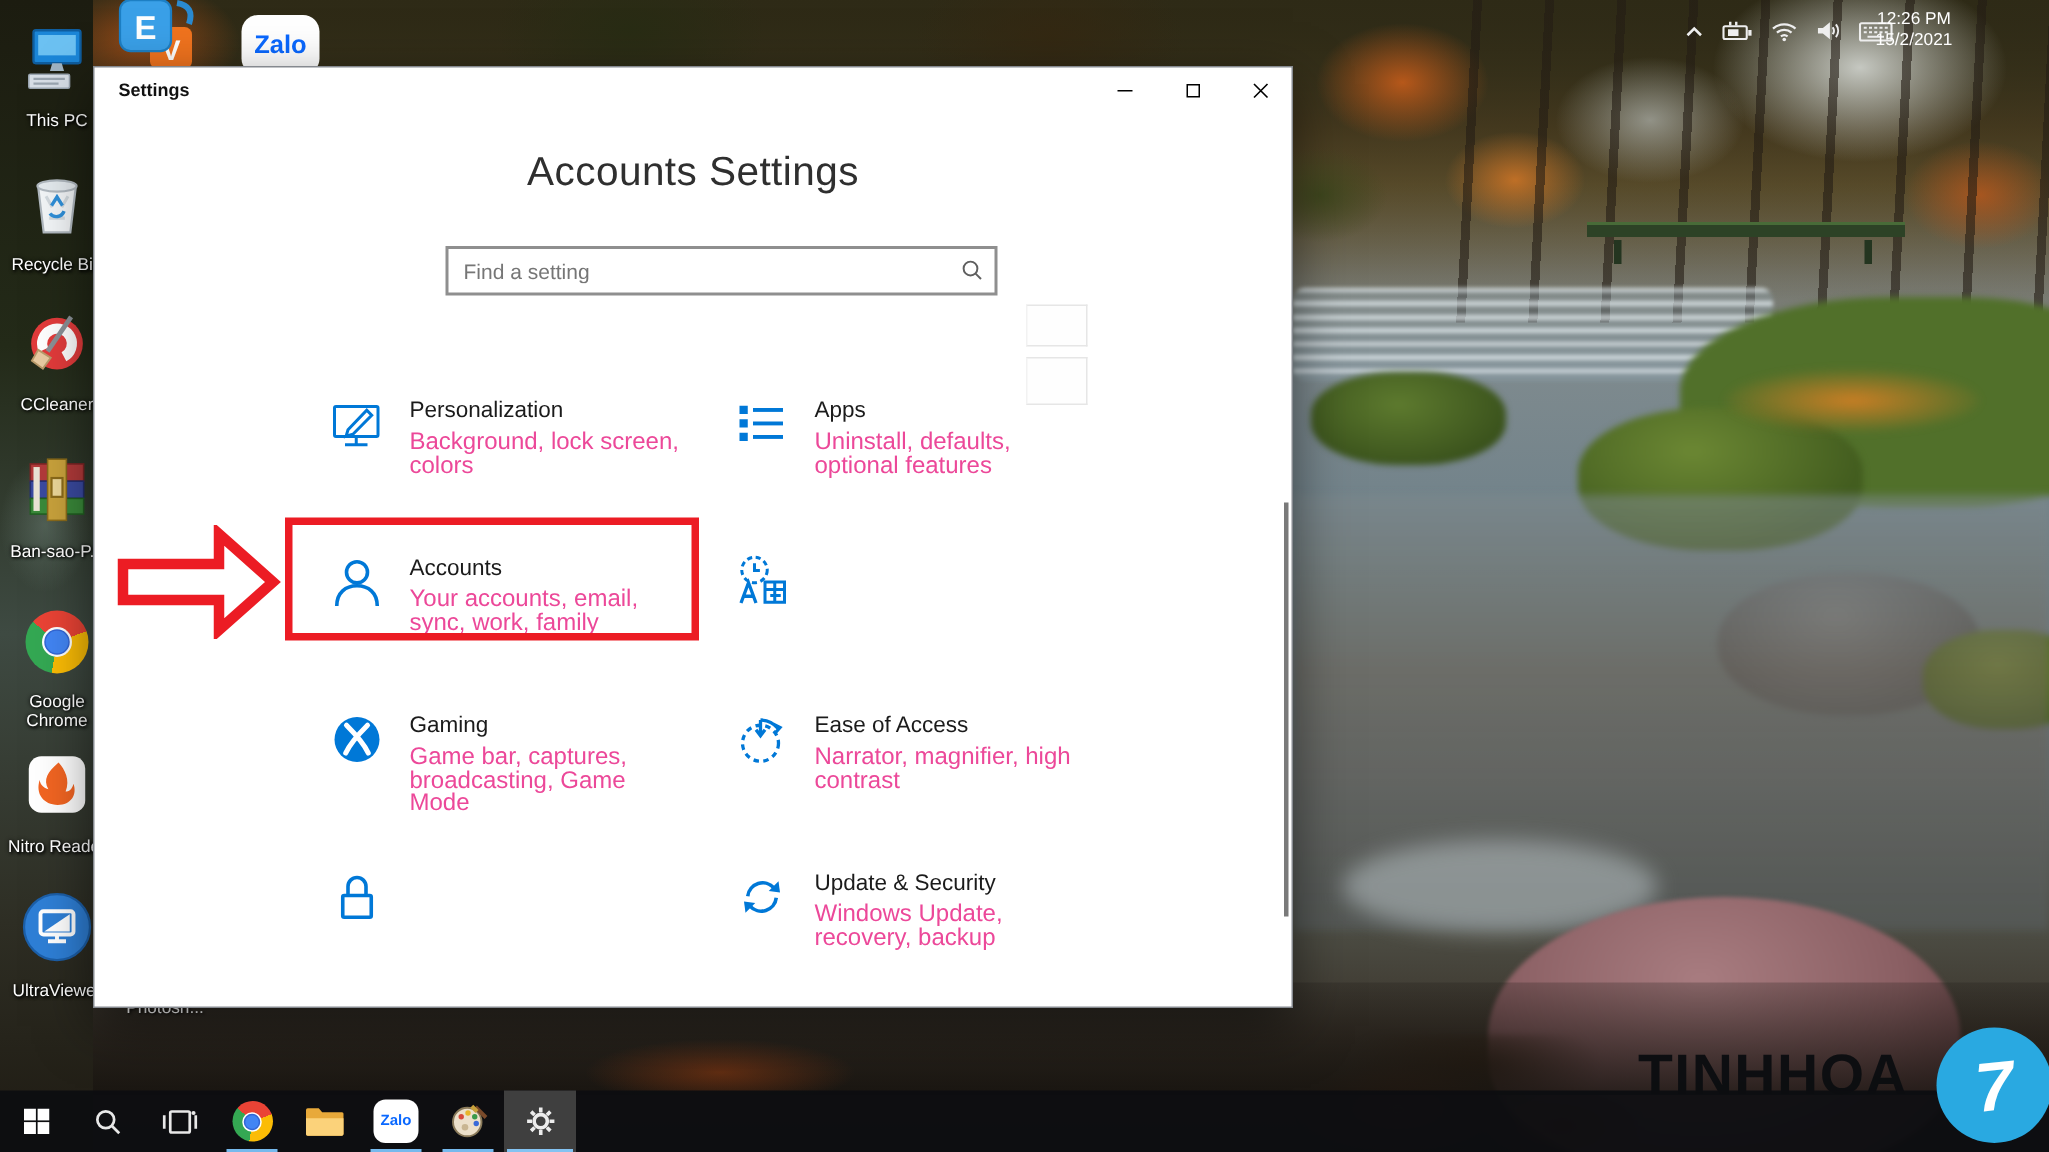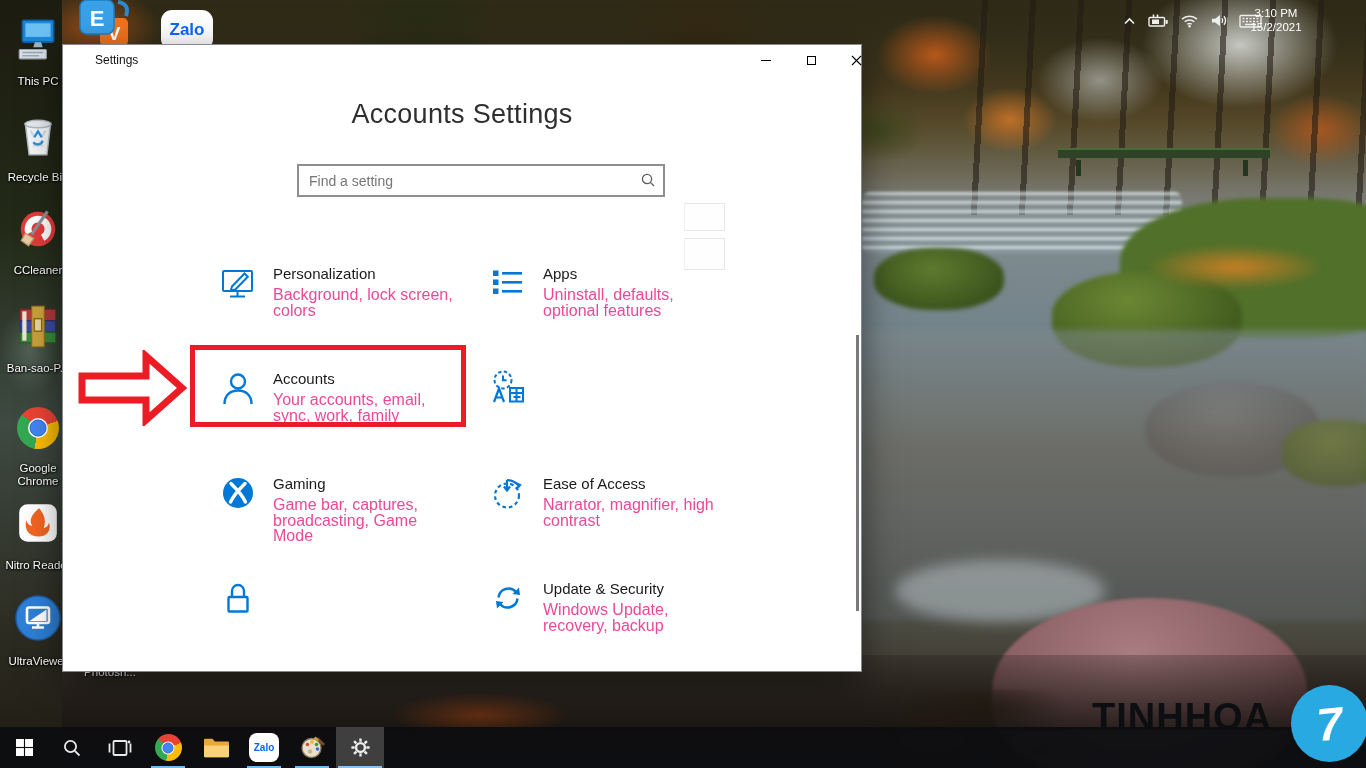--- a/index.html
+++ b/index.html
@@ -71,21 +71,21 @@
   .chrome-ball::after { content:""; position:absolute; left:50%; top:50%; width:15px; height:15px;
     transform:translate(-50%,-50%); background:#4285f4; border-radius:50%; border:1px solid #3367d6; }
   .zalo-sq { width:52px; height:40px; background:#fff; border-radius:11px; display:flex;
     align-items:center; justify-content:center; color:#0a68ff; font-weight:bold; font-size:17px; }
   .label-only { position:absolute; z-index:5; width:84px; text-align:center; font-size:11.5px;
     color:#fff; text-shadow:1px 1px 2px #000; }
 
   
   #settings-window { position:absolute; left:62px; top:44px; width:800px; height:628px; z-index:10;
     background:#fff; border:1px solid #85898f; box-shadow:0 12px 34px rgba(0,0,0,.5); }
-  .titlebar { position:absolute; left:16px; top:0; width:100%; height:32px; }
+  .titlebar { position:absolute; left:0; top:0; width:100%; height:32px;font-weight:bold; }
   .win-title { position:absolute; left:16px; top:8px; font-size:12px; color:#111; }
   .win-btn { position:absolute; top:0; width:45px; height:31px; display:flex; align-items:center; justify-content:center; }
   #btn-min { left:664px; } #btn-max { left:710px; } #btn-close { left:755px; }
   .glyph-min { width:10px; height:1px; background:#000; }
   .glyph-max { width:9px; height:9px; border:1px solid #000; }
   .hub-heading { position:absolute; left:0; top:54px; width:100%; text-align:center;
     font-size:27px; font-weight:300; color:#2f2f2f; letter-spacing:.3px; }
   .searchbox { position:absolute; left:234px; top:119px; width:368px; height:33px; }
   .searchbox input { width:100%; height:100%; border:2px solid #8f8f8f; padding:0 32px 0 10px;
     font-size:14px; color:#000; outline:none; font-family:"Liberation Sans",sans-serif; }
@@ -478,21 +478,21 @@
     <svg width="18" height="15" viewBox="0 0 18 16">
         <path d="M1.5 6h3.5L10 2v12L5 10H1.5z" fill="#eee"></path>
         <path d="M12 5.5a4.5 4.5 0 0 1 0 5M14.3 3.5a7.5 7.5 0 0 1 0 9" fill="none" stroke="#eee" stroke-width="1.5"></path>
       </svg>
     <svg width="23" height="16" viewBox="0 0 23 16">
         <rect x="1" y="2.5" width="21" height="11.5" rx="1" fill="none" stroke="#eee" stroke-width="1.4"></rect>
         <path d="M3.5 5.5h2M7 5.5h2M10.5 5.5h2M14 5.5h2M17.5 5.5h2M3.5 8.5h2M7 8.5h2M10.5 8.5h2M14 8.5h2M17.5 8.5h2M6 11.5h11" stroke="#eee" stroke-width="1.3"></path>
       </svg>
   </div>
   <div id="clock">
-    <div>3:10 PM</div>
+    <div>12:26 PM</div>
     <div>15/2/2021</div>
   </div>
 
   <div id="wm-tag">công nghệ</div>
   <div id="badge7">
       <span>7</span>
     </div>
 
 </div>
 

